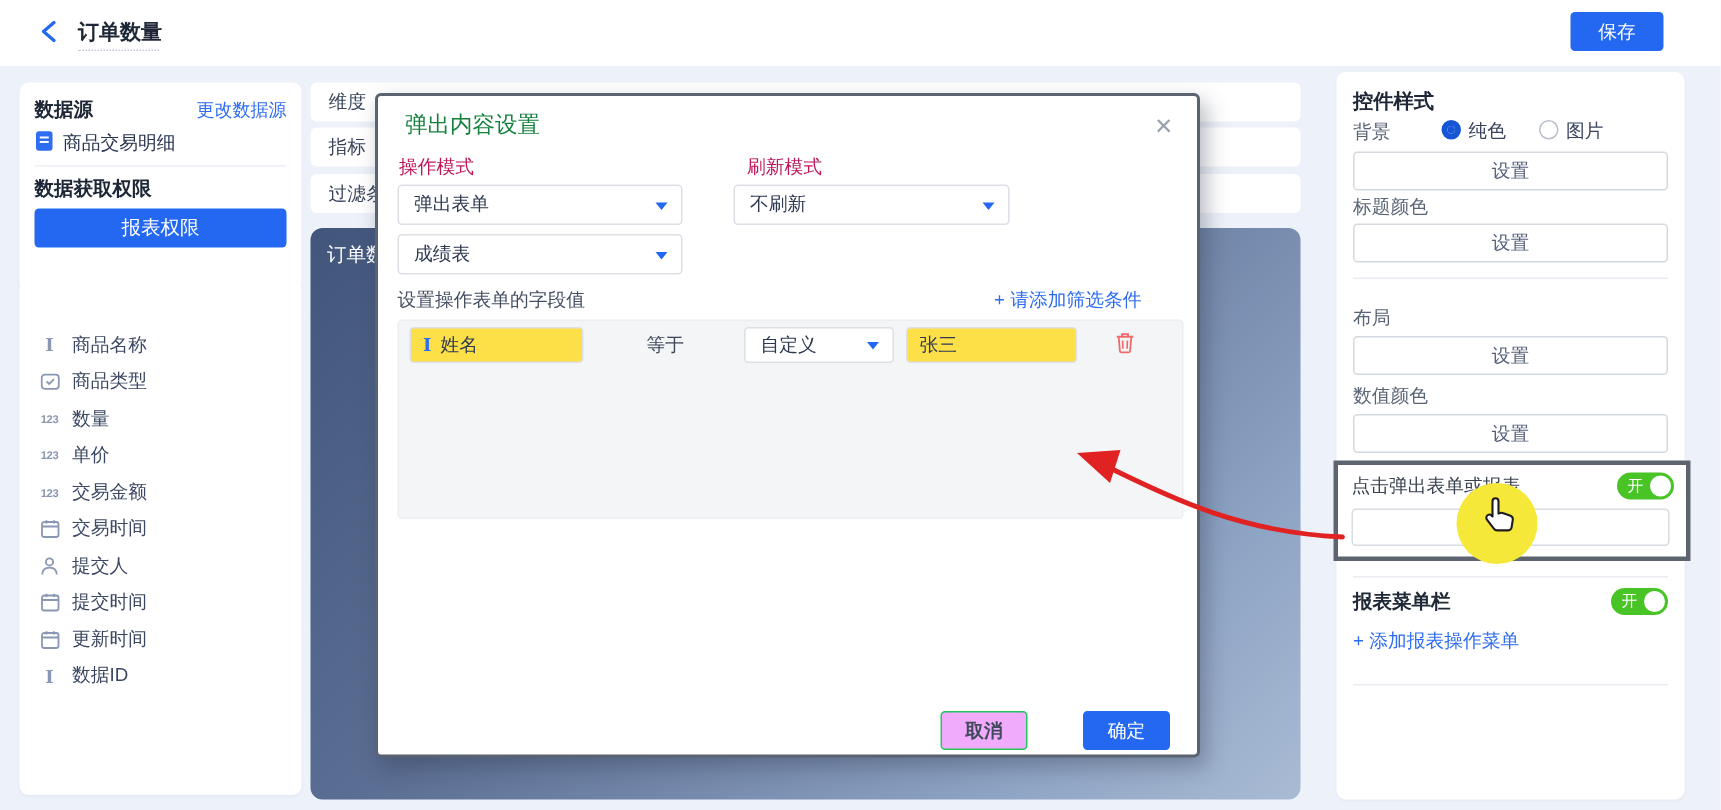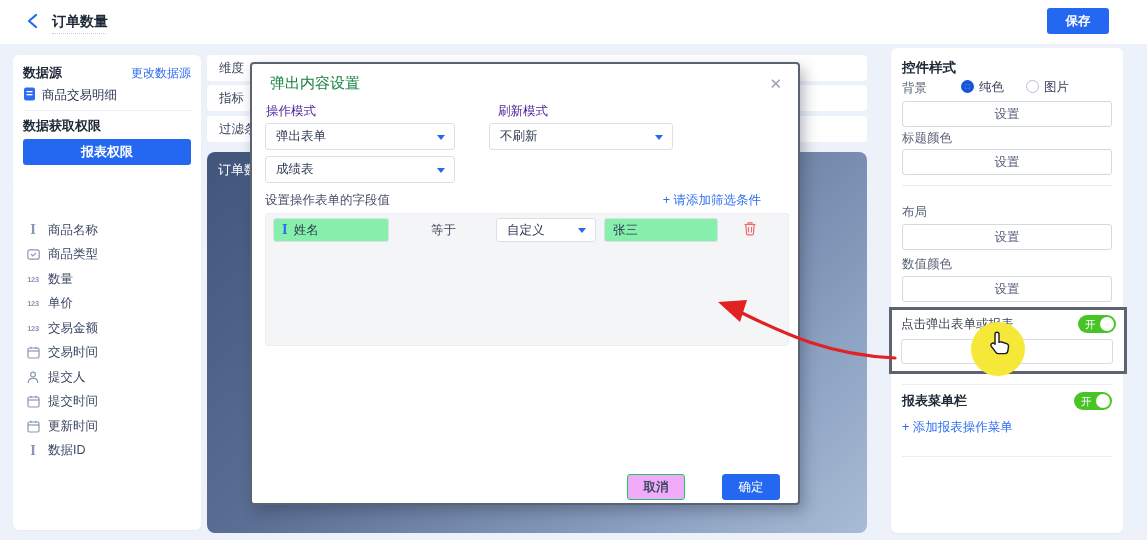--- a/index.html
+++ b/index.html
@@ -6,21 +6,21 @@
   html,body { width:1147px; height:540px; }
   body { font-family:"Liberation Sans","DejaVu Sans",sans-serif; background:#fff; position:relative; overflow:hidden; color:#2a3342; }
   .page { position:absolute; inset:0; }
   .content-bg { position:absolute; left:0; top:44px; width:1147px; height:496px; background:#edf1f9; }
 
   
   .topbar { position:absolute; left:0; top:0; width:1147px; height:44px; background:#fff; }
   .back-btn { position:absolute; left:26px; top:13px; width:14px; height:16px; cursor:pointer; }
   .page-title { position:absolute; left:52px; top:13px; font-size:14px; font-weight:bold; color:#1d2736; }
   .title-underline { position:absolute; left:52px; top:33px; width:54px; border-bottom:1px dotted #c4cad6; }
-  .btn-primary { background:#2468f2; color:#fff; border:none; border-radius:3px; font-size:12.5px; text-align:center; cursor:pointer; font-family:inherit;font-weight:bold; }
+  .btn-primary { background:#2468f2; color:#fff; border:none; border-radius:3px; font-size:12.5px; text-align:center; cursor:pointer; font-family:inherit; }
   .save-btn { position:absolute; left:1047px; top:8px; width:62px; height:26px; }
 
   .card { position:absolute; background:#fff; border-radius:6px; box-shadow:0 1px 2px rgba(30,50,90,.04); }
 
   
   .card-ds { left:13px; top:55px; width:188px; height:140px; }
   .sec-title { font-size:13px; font-weight:bold; color:#1d2736; }
   .link { color:#2e6cf2; font-size:12px; cursor:pointer; text-decoration:none; }
   .ds-head { position:absolute; left:10px; right:10px; top:9px; display:flex; justify-content:space-between; align-items:center; }
   .ds-item { position:absolute; left:10px; top:32px; display:flex; align-items:center; gap:6px; font-size:12.5px; color:#2a3450; }
@@ -63,25 +63,25 @@
   .hb-toggle { position:absolute; right:8px; top:5px; }
   .rm-row { position:absolute; left:902px; top:392px; width:210px; display:flex; justify-content:space-between; z-index:2; }
   .rm-title { font-size:13px; font-weight:bold; color:#1f2836; }
   .rm-link { position:absolute; left:902px; top:419px; font-size:12.5px; z-index:2; }
   .abs-div { position:absolute; left:902px; width:210px; border-bottom:1px solid #e9ecf1; z-index:2; }
 
   
   .modal { position:absolute; left:250px; top:62px; width:550px; height:443px; background:#fff; border:2px solid #5b6270; border-radius:4px; box-shadow:4px 6px 14px rgba(40,50,70,.35); z-index:10; }
   .modal-title { position:absolute; left:18px; top:10px; font-size:15px; color:#15803d; }
   .modal-close { position:absolute; right:16px; top:11px; font-size:15px; color:#98a1b0; cursor:pointer; }
-  .m-label { position:absolute; font-size:12.5px; color:#4c1d95; }
+  .m-label { position:absolute; font-size:12.5px; color:#be185d; }
   .selectbox { position:absolute; height:27px; background:#fff; border:1px solid #dce0e6; border-radius:3px; font-size:12.5px; color:#2c3850; line-height:25px; padding-left:10px; cursor:pointer; }
   .caret { position:absolute; right:9px; top:11px; width:0; height:0; border-left:4.5px solid transparent; border-right:4.5px solid transparent; border-top:5.5px solid #2468f2; }
   .filters-panel { position:absolute; left:13px; top:149px; width:524px; height:133px; background:#f4f5f7; border:1px solid #eceef1; border-radius:3px; }
-  .f-input { position:absolute; top:4px; height:24px; background:#86efac; border:1px solid #dce0e6; border-radius:3px; font-size:12.5px; color:#2c3850; line-height:22px; padding-left:8px; }
+  .f-input { position:absolute; top:4px; height:24px; background:#fde047; border:1px solid #dce0e6; border-radius:3px; font-size:12.5px; color:#2c3850; line-height:22px; padding-left:8px; }
   .f-op { position:absolute; left:165px; top:8px; font-size:12.5px; color:#3c4757; }
   .trash { position:absolute; left:477px; top:7px; cursor:pointer; }
   .m-btn { position:absolute; top:410px; width:58px; height:26px; border-radius:3px; font-size:12.5px; text-align:center; line-height:24px; cursor:pointer; }
   .btn-cancel { left:375px; background:#f0abfc; border:1px solid #22c55e; color:#404a5c;font-weight:bold; }
   .btn-ok { left:470px; background:#2468f2; border:1px solid #2468f2; color:#fff; }
 
   
   .arrow-svg { position:absolute; left:690px; top:285px; z-index:60; pointer-events:none; }
   .cursor-hl { position:absolute; left:971px; top:322px; width:54px; height:54px; border-radius:50%; background:#f6e838; z-index:65; }
   .cursor-svg { position:absolute; left:987px; top:330px; z-index:70; }

